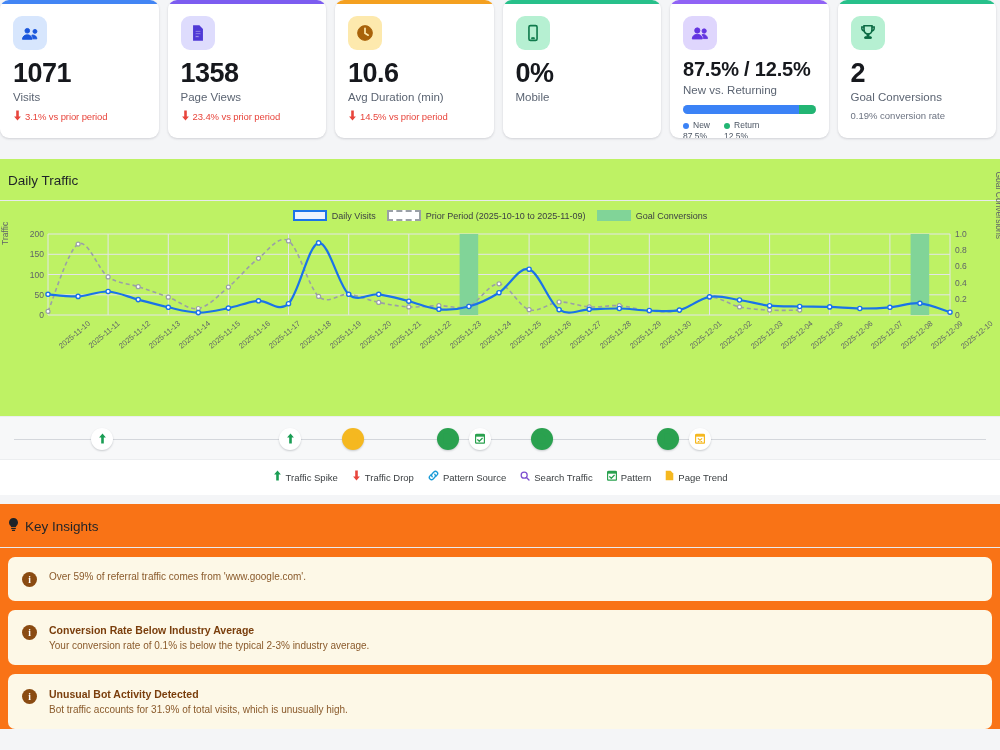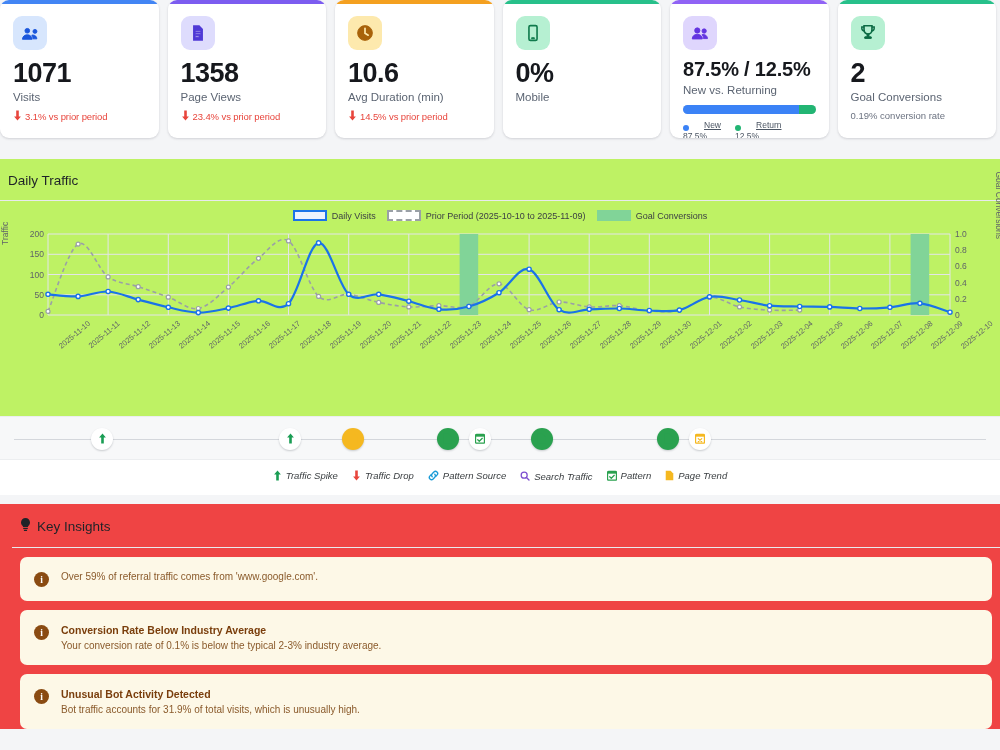--- a/index.html
+++ b/index.html
@@ -71,21 +71,21 @@
     overflow: hidden;
     display: flex;
   }
   .split-bar .seg-new { background: #3b82f6; height: 100%; }
   .split-bar .seg-ret { background: #22b573; height: 100%; }
   .split-legend {
     margin-top: 6px;
     display: flex; gap: 14px;
   }
   .split-legend .item { font-size: 8.5px; color: #4b5563; line-height: 1.35; }
-  .split-legend .item .dotline { display:flex; align-items:flex-end; gap:15px;text-decoration:underline; }
+  .split-legend .item .dotline { display:flex; align-items:center; gap:4px; }
   .split-legend .dot { width:6px; height:6px; border-radius:50%; display:inline-block; }
 
   
   .panel {
     background: #bef264;
     margin-top: 9px;
   }
   .panel-title {
     font-size: 13.5px;
     color: #1f2328;
@@ -162,24 +162,24 @@
     box-shadow: 0 1px 2px rgba(16,24,40,.20);
     display:flex; align-items:center; justify-content:center;
     transform: translateX(-50%);
   }
   .anno-legend {
     display:flex; justify-content:center; align-items:center;
     gap: 14px; padding: 10px 0 12px 0;
     font-size: 9.5px; color:#3c4043;
     background:#fff;
   }
-  .anno-legend .li { display:flex; align-items:flex-start; gap:4px;font-style:italic; }
+  .anno-legend .li { display:flex; align-items:flex-end; gap:4px; }
 
   
-  .insights-panel { background:#ef4444; margin-top:9px;padding-left:12px; }
+  .insights-panel { background:#f97316; margin-top:9px; }
   .insights-head {
     display:flex; align-items:center; gap:6px;
     padding: 14px 8px 12px 8px;
     font-size: 13.5px; color:#1f2328;
   }
   .insight-card {
     background:#fdf8e7;
     border-radius:7px;
     margin: 9px 8px 0 8px;
     padding: 14px 14px 14px 14px;

